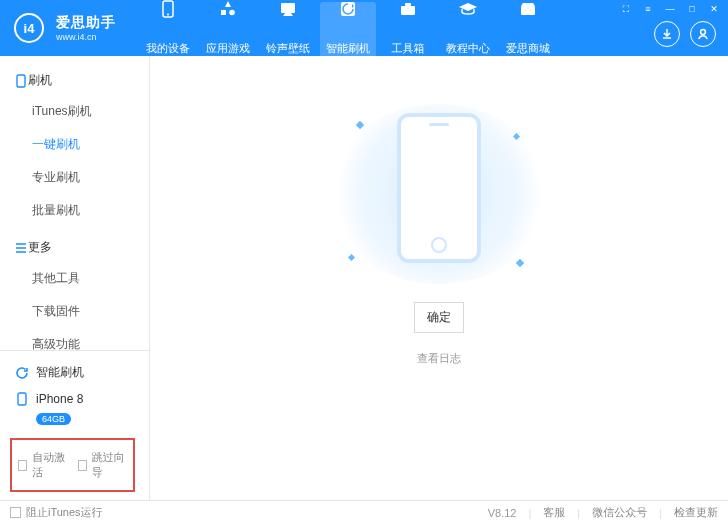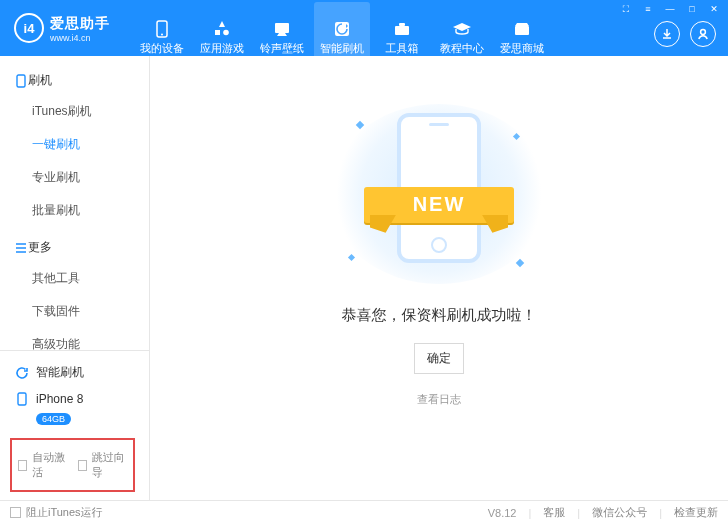--- a/index.html
+++ b/index.html
@@ -11,27 +11,27 @@
     --text: #333;
     --muted: #777;
     --divider: #e6e6e6;
   }
 
   
   .header { height: 56px; background: var(--blue); display: flex; align-items: center; color: #fff; }
   .titlebar-icons { position: absolute; top: 2px; right: 6px; display: flex; gap: 6px; }
   .titlebar-icons span { width: 16px; height: 14px; display: inline-flex; align-items: center; justify-content: center; font-size: 9px; color: #fff; cursor: pointer; }
 
-  .logo-box { display: flex; align-items: flex-end; gap: 6px; padding: 0 14px; }
+  .logo-box { display: flex; align-items: center; gap: 12px; padding: 0 14px; }
   .logo-circle { width: 30px; height: 30px; border: 2px solid #fff; border-radius: 50%; display: flex; align-items: center; justify-content: center; font-weight: bold; font-size: 13px; background: var(--blue); }
   .logo-text .cn { font-size: 14px; font-weight: 600; letter-spacing: 1px; }
   .logo-text .en { font-size: 9px; opacity: .9; }
 
   .nav { display: flex; height: 100%; margin-left: 8px; }
-  .nav-item { width: 60px; display: flex; flex-direction: column; align-items: center; justify-content: flex-end; gap: 3px; font-size: 11px; cursor: pointer; position: relative; }
+  .nav-item { width: 60px; display: flex; flex-direction: column; align-items: center; justify-content: space-between; gap: 3px; font-size: 11px; cursor: pointer; position: relative; }
   .nav-item .ic { width: 20px; height: 18px; display: flex; align-items: center; justify-content: center; }
   .nav-item.active::before { content:""; position:absolute; inset:2px 2px 0 2px; background: rgba(255,255,255,.18); border-radius: 3px 3px 0 0; pointer-events:none; }
 
   .header-right { margin-left: auto; display: flex; gap: 10px; padding-right: 12px; padding-top: 12px; }
   .circ-btn { width: 26px; height: 26px; border: 1.5px solid #fff; border-radius: 50%; display:flex; align-items:center; justify-content:center; cursor:pointer; }
 
   
   .body { display: flex; height: calc(524px - 56px - 24px); }
   
   .sidebar { width: 150px; border-right: 1px solid var(--divider); display: flex; flex-direction: column; }
@@ -256,27 +256,21 @@
   </div>
 
   <div class="main">
     <div class="hero-wrap">
       <div class="glow"></div>
       <span class="star s1"></span>
         <span class="star s2"></span>
         <span class="star s3"></span>
         <span class="star s4"></span>
       <div class="phone"></div>
-      <div class="ribbon">
-        <div class="band">NEW</div>
-        <div class="tail-l"></div>
-          <div class="tail-r"></div>
-      </div>
-    </div>
-    <div class="success-text">恭喜您，保资料刷机成功啦！</div>
+    </div>
     <button class="ok-btn">确定</button>
     <a class="log-link">查看日志</a>
   </div>
 </div>
 
 <div class="footer">
   <label class="cb">
     <span class="box"></span>
     <span>阻止iTunes运行</span>
   </label>

